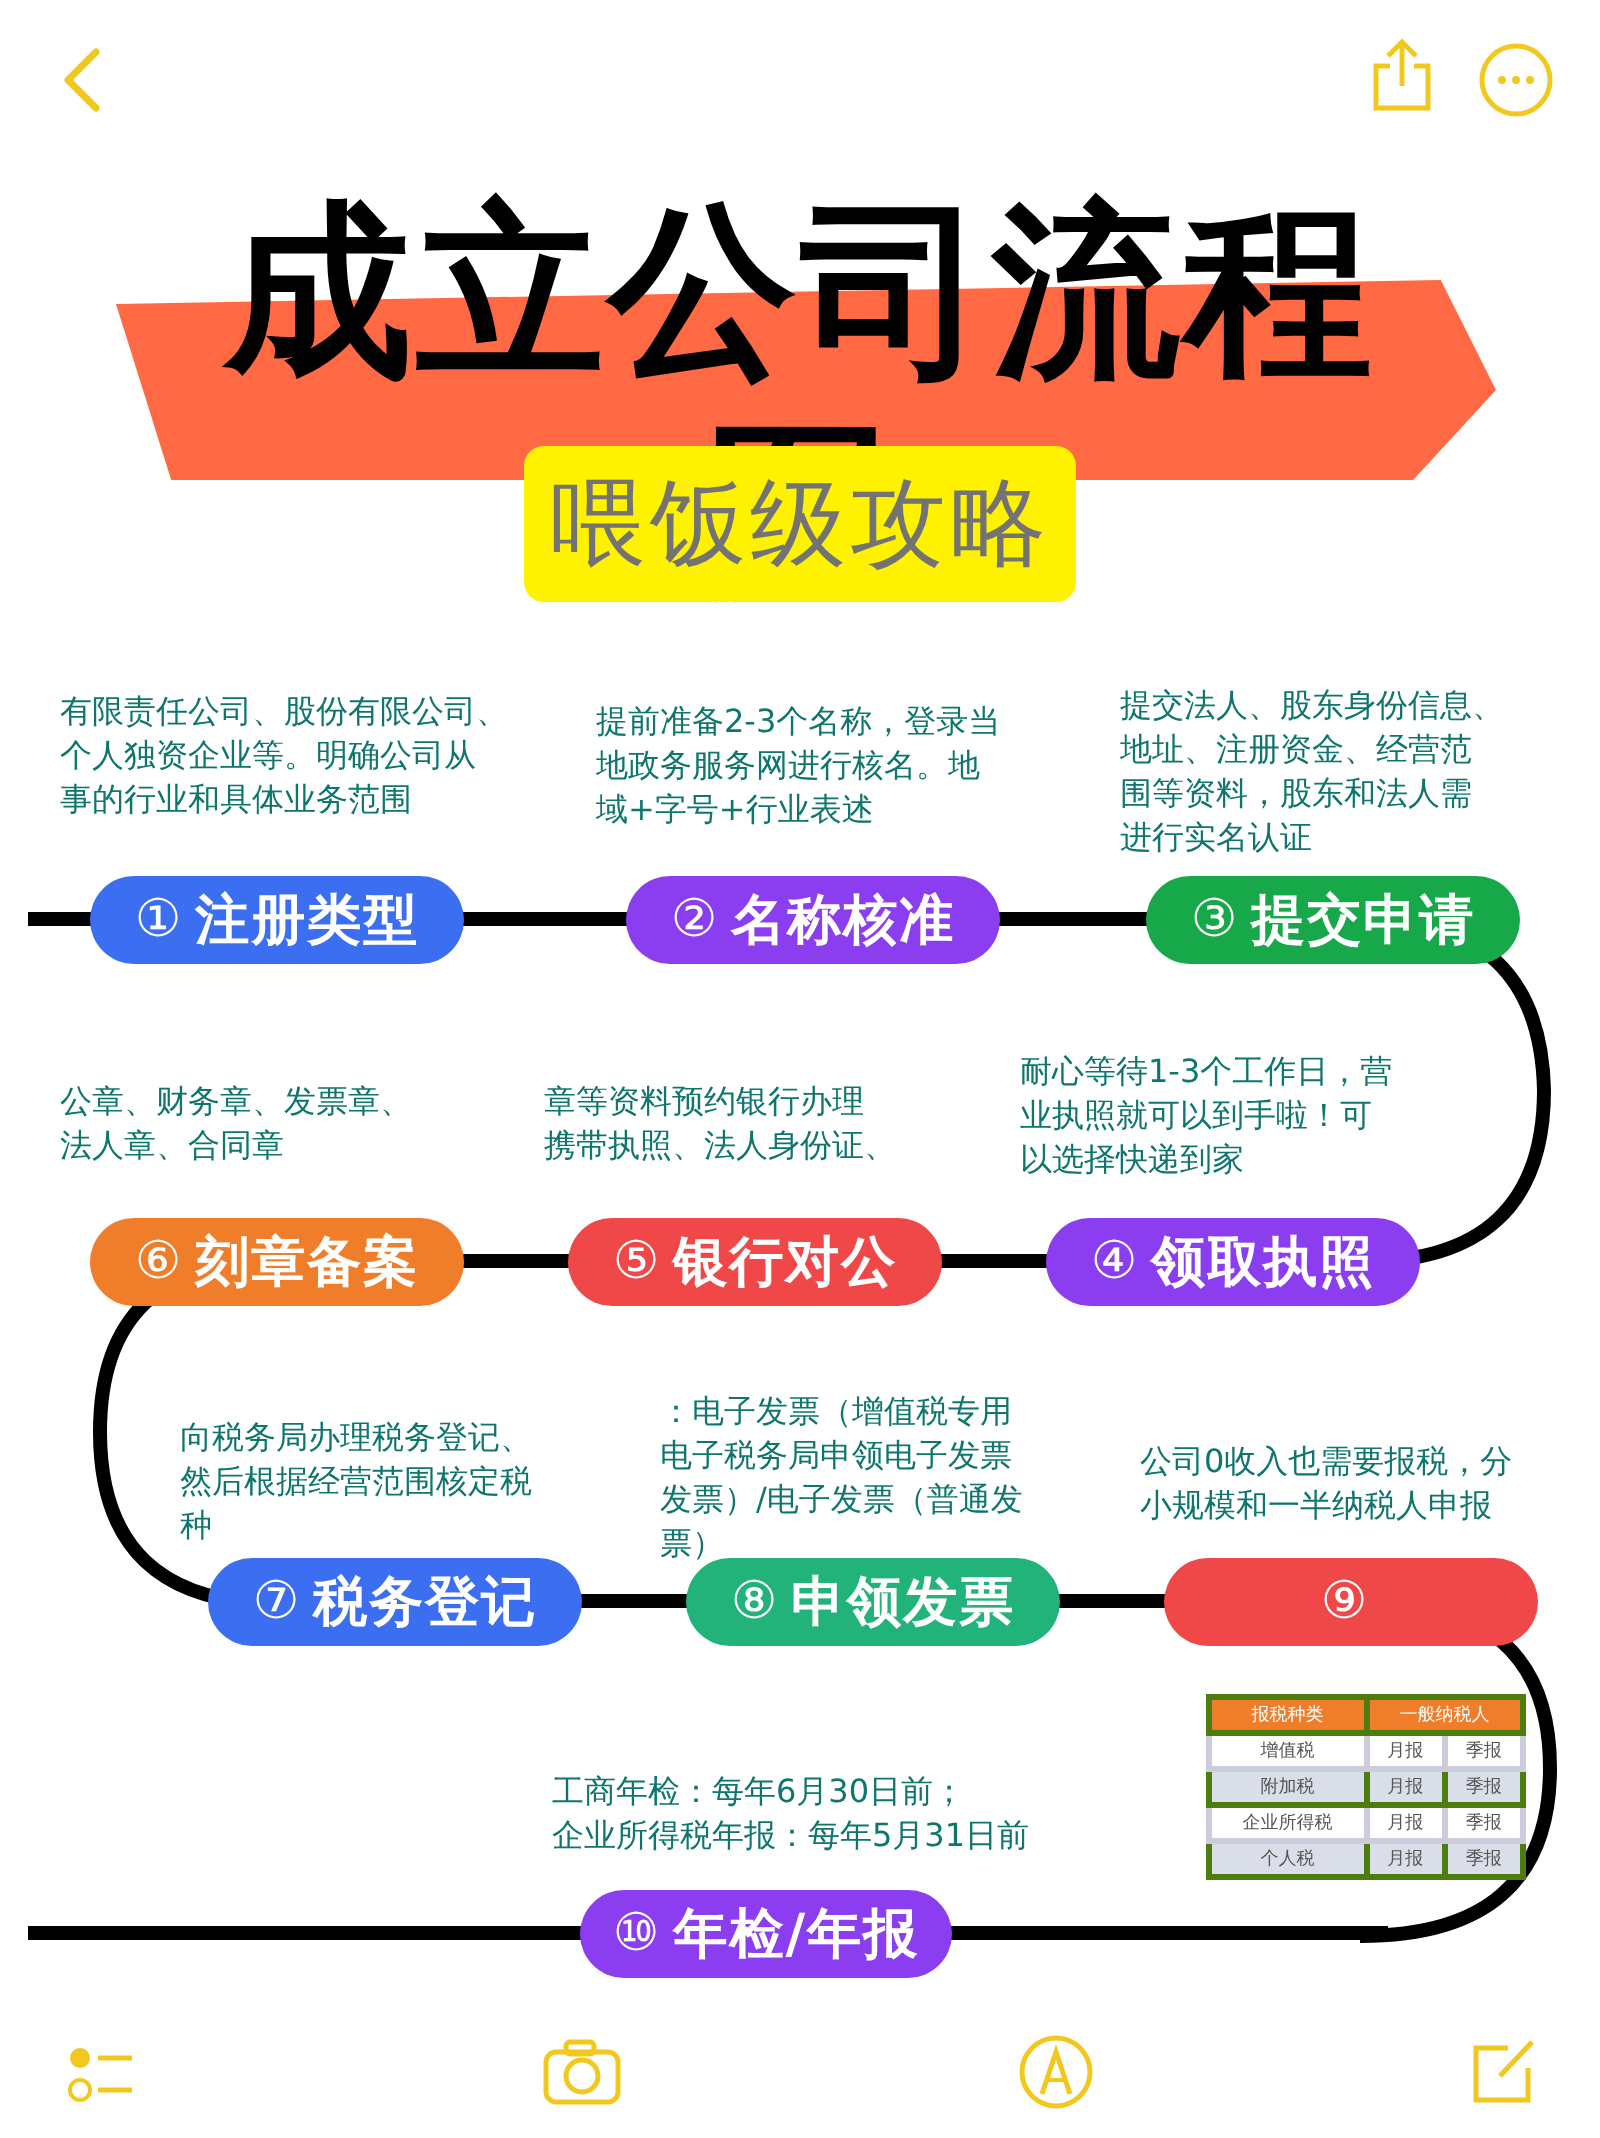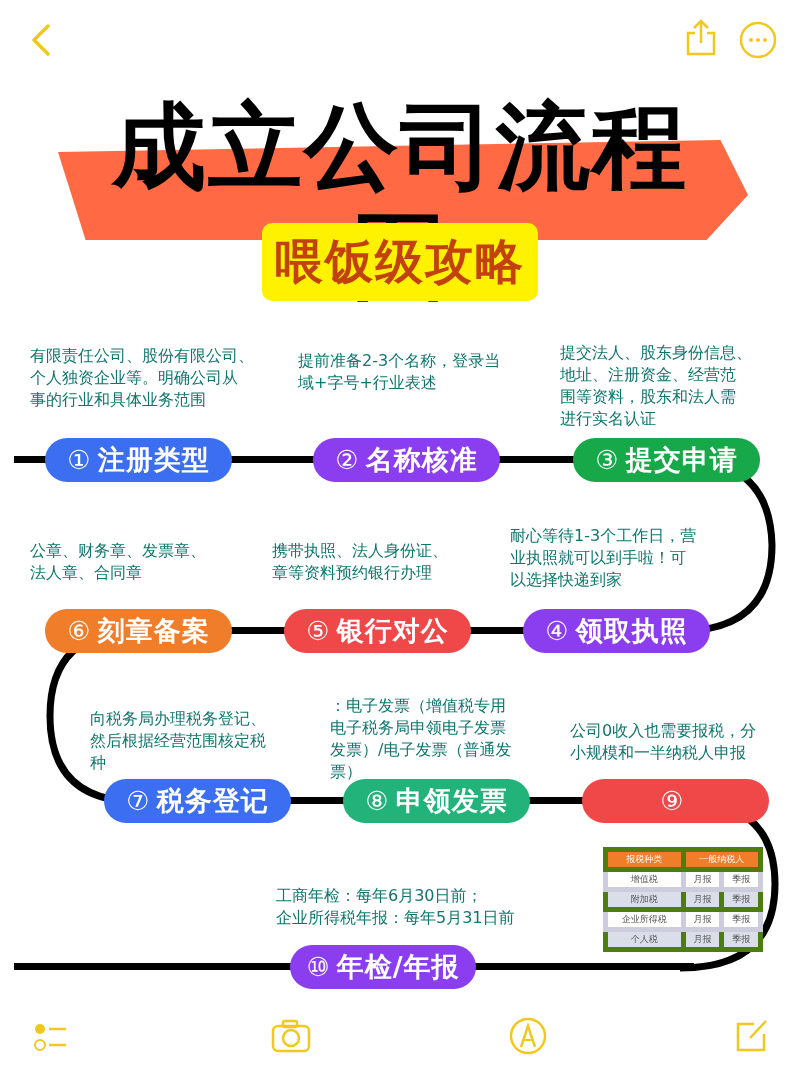--- a/index.html
+++ b/index.html
@@ -5,28 +5,28 @@
   html,body{margin:0;padding:0;}
   body{width:800px;height:1069px;background:#ffffff;position:relative;overflow:hidden;font-family:"DejaVu Sans","Liberation Sans",sans-serif;color:#111;}
   .topbar{position:absolute;left:0;top:0;width:800px;height:80px;}
   .icon-btn{position:absolute;display:block;}
   .back-icon{left:22px;top:20px;width:40px;height:40px;}
   .share-icon{left:684px;top:18px;width:36px;height:40px;}
   .more-icon{left:738px;top:20px;width:40px;height:40px;}
   .title-banner{position:absolute;left:58px;top:140px;width:690px;height:100px;background:#ff6a44;clip-path:polygon(0 12%,96% 0,100% 55%,94% 100%,4% 100%);}
   .title-main{position:absolute;left:70px;top:92px;width:660px;text-align:center;font-size:94px;font-weight:bold;letter-spacing:2px;color:#000;line-height:110px;font-family:"DejaVu Sans",sans-serif;}
   .subtitle-box{position:absolute;left:262px;top:223px;width:276px;height:78px;background:#fff200;border-radius:10px;display:flex;align-items:center;justify-content:center;}
-  .subtitle-text{font-size:48px;font-weight:bold;color:#c2410c;letter-spacing:2px;}
+  .subtitle-text{font-size:48px;font-weight:normal;color:#737373;letter-spacing:2px;}
   .line{position:absolute;background:#000;}
   .desc{position:absolute;font-size:16px;line-height:22px;color:#0f766e;}
   .pill{position:absolute;height:44px;border-radius:22px;color:#fff;display:flex;align-items:center;justify-content:center;font-size:27px;font-weight:bold;letter-spacing:1px;box-sizing:border-box;}
   .pill .num{font-size:26px;margin-right:6px;font-weight:normal;}
   .curve{position:absolute;pointer-events:none;}
   table.tax{position:absolute;left:603px;top:847px;border-collapse:collapse;font-size:9px;width:160px;}
-  table.tax td, table.tax th{border:5px solid #4d7c0f;text-align:center;height:15px;padding:0;color:#555;margin-left:28px;}
+  table.tax td, table.tax th{border:3px solid #4d7c0f;text-align:center;height:15px;padding:0;color:#555;margin-left:28px;}
   table.tax th{background:#f07d2a;color:#fff;font-weight:normal;}
   table.tax tr.odd td{background:#ffffff;border-color:#ccd;}
   table.tax tr.even td{background:#d9dee8;}
   .bottombar{position:absolute;left:0;top:1010px;width:800px;height:59px;}
 </style>
 </head>
 <body>
 
 <div class="topbar">
   <svg class="icon-btn back-icon" viewBox="0 0 40 40">
@@ -66,20 +66,21 @@
   <path d="M20 4 Q115 4 115 88 Q115 172 20 172" fill="none" stroke="#000" stroke-width="7"></path>
 </svg>
 
 <div class="desc" style="left:30px;top:345px;width:250px;">
   <div>有限责任公司、股份有限公司、</div>
   <div>个人独资企业等。明确公司从</div>
   <div>事的行业和具体业务范围</div>
 </div>
 <div class="desc" style="left:298px;top:350px;width:230px;">
   <div>提前准备2-3个名称，登录当</div>
+  <div>地政务服务网进行核名。地</div>
   <div>域+字号+行业表述</div>
 </div>
 <div class="desc" style="left:560px;top:342px;width:230px;">
   <div>提交法人、股东身份信息、</div>
   <div>地址、注册资金、经营范</div>
   <div>围等资料，股东和法人需</div>
   <div>进行实名认证</div>
 </div>
 
 <div class="pill" style="left:45px;top:438px;width:187px;background:#3b6ef0;">
@@ -93,22 +94,22 @@
 <div class="pill" style="left:573px;top:438px;width:187px;background:#17a84a;">
   <span class="num">③</span>
   <span>提交申请</span>
 </div>
 
 <div class="desc" style="left:30px;top:540px;width:220px;">
   <div>公章、财务章、发票章、</div>
   <div>法人章、合同章</div>
 </div>
 <div class="desc" style="left:272px;top:540px;width:220px;">
+  <div>章等资料预约银行办理</div>
   <div>携带执照、法人身份证、</div>
-  <div>章等资料预约银行办理</div>
 </div>
 <div class="desc" style="left:510px;top:525px;width:220px;">
   <div>耐心等待1-3个工作日，营</div>
   <div>业执照就可以到手啦！可</div>
   <div>以选择快递到家</div>
 </div>
 
 <div class="pill" style="left:45px;top:609px;width:187px;background:#f07d2a;">
   <span class="num">⑥</span>
   <span>刻章备案</span>

